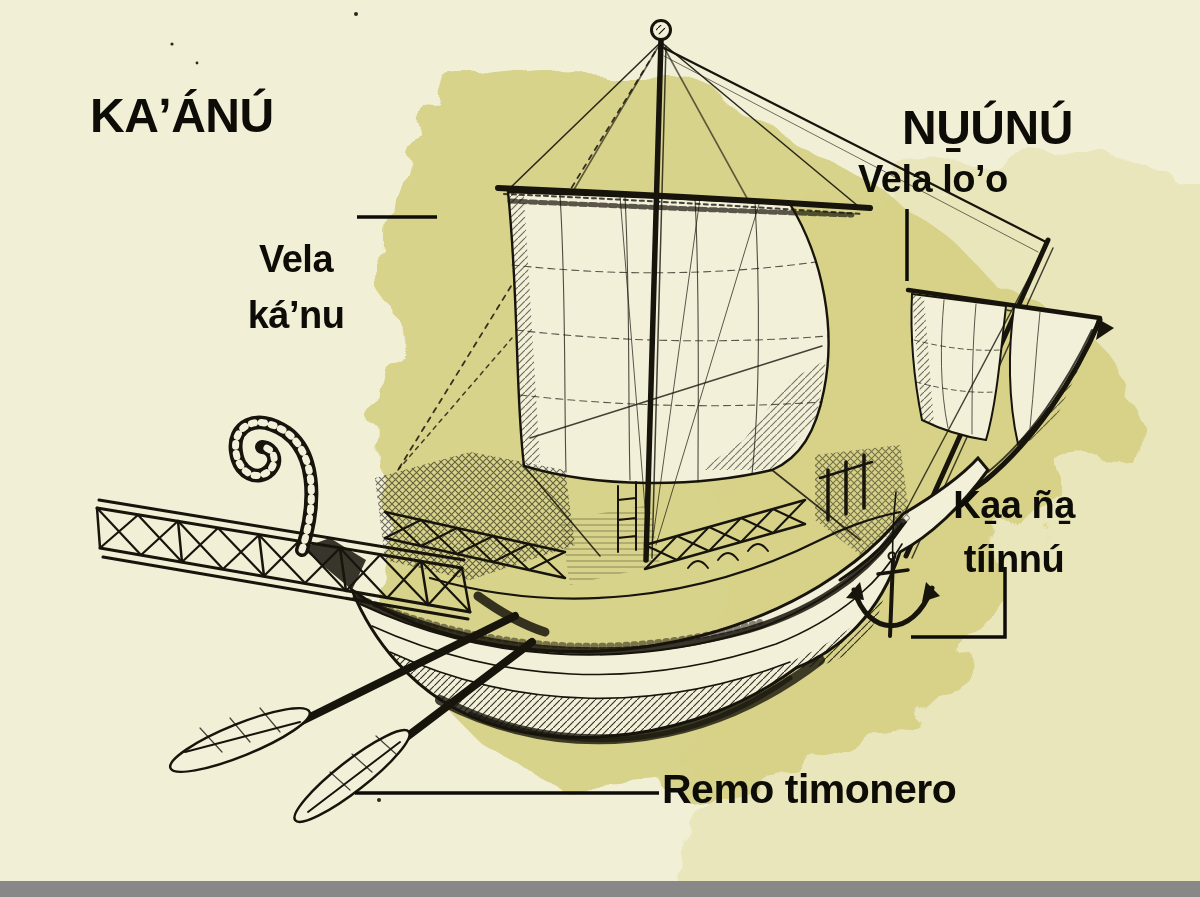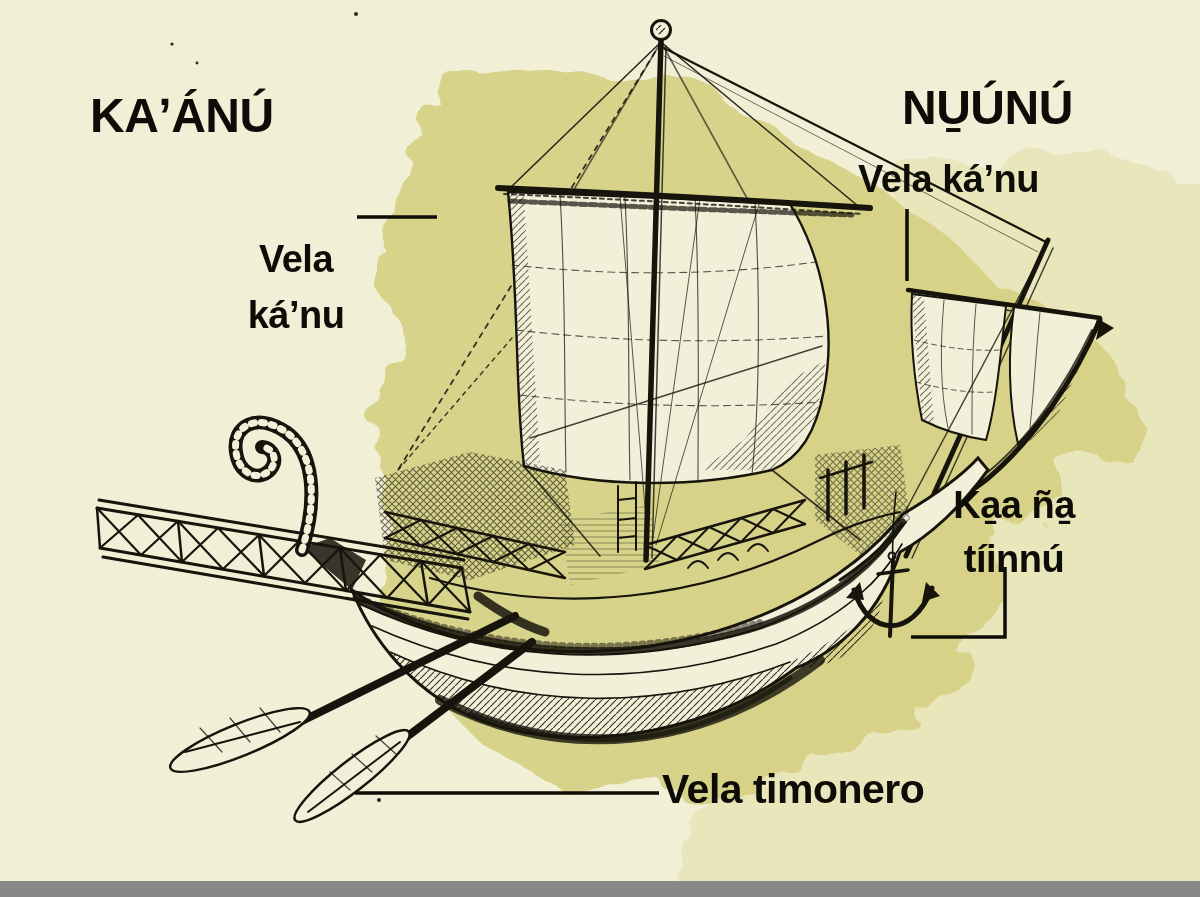--- a/index.html
+++ b/index.html
@@ -203,29 +203,29 @@
     <g stroke="#0d0c07" fill="none" stroke-linecap="butt">
       <line x1="357" y1="217" x2="437" y2="217" stroke-width="3.5"></line>
       <line x1="907" y1="209" x2="907" y2="281" stroke-width="3.5"></line>
       <polyline points="1005,567 1005,637 911,637" stroke-width="3.5"></polyline>
       <line x1="355" y1="793" x2="659" y2="793" stroke-width="3.5"></line>
     </g>
   </svg>
 
   <div class="lbl lbl-title" style="left:90px;top:88px;">KAʼÁNÚ</div>
 
-  <div class="lbl lbl-title" style="left:902px;top:80px;">NU̱ÚNÚ</div>
+  <div class="lbl lbl-title" style="left:902px;top:100px;">NU̱ÚNÚ</div>
 
   <div class="lbl lbl-part lbl-center" style="left:240px;top:192px;width:112px;line-height:56px;margin-top:39px;">
     <span>Vela</span>
     <span>káʼnu</span>
   </div>
 
-  <div class="lbl lbl-part" style="left:858px;top:158px;">Vela káʼnu</div>
+  <div class="lbl lbl-part" style="left:858px;top:158px;">Vela loʼo</div>
 
   <div class="lbl lbl-part lbl-center" style="left:934px;top:462px;width:160px;line-height:54px;margin-top:16px;">
     <span>Ka̱a ña̱</span>
     <span>tíinnú</span>
   </div>
 
-  <div class="lbl" style="left:662px;top:766px;font-size:41px;">Vela timonero</div>
+  <div class="lbl" style="left:662px;top:766px;font-size:41px;">Remo timonero</div>
 
 </div>
 
 </body></html>

